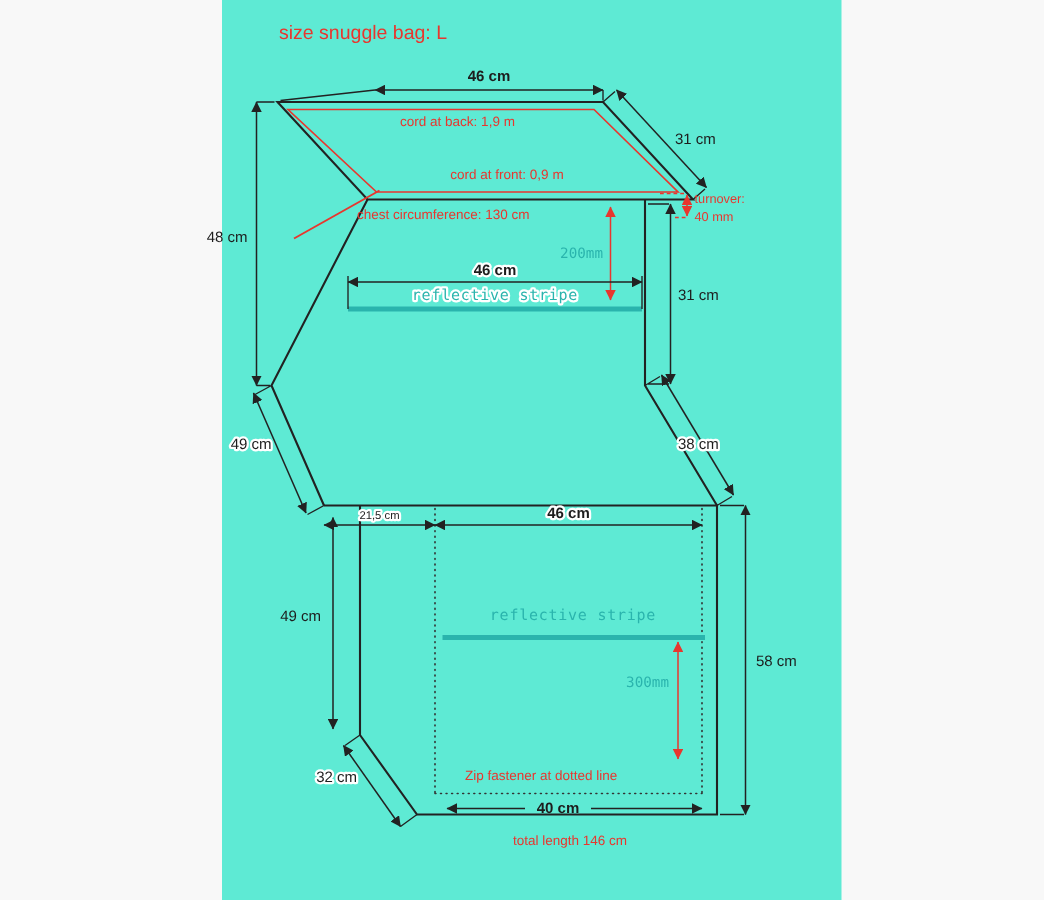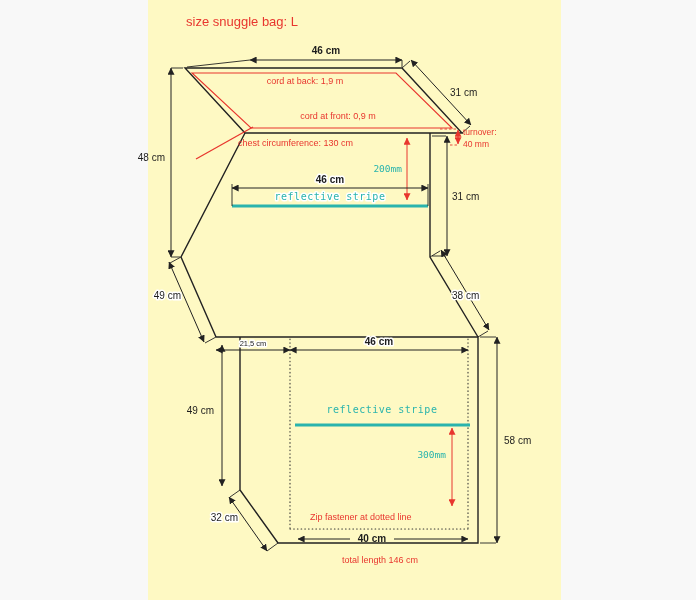--- a/index.html
+++ b/index.html
@@ -1,16 +1,16 @@
 <!DOCTYPE html>
 <html><head>
 <meta charset="utf-8">
 <style>
   html,body{margin:0;padding:0;background:#ffffff;}
-  .stage{position:relative;width:696px;height:600px;background:#fef9c3;overflow:hidden;font-family:"Liberation Sans",sans-serif;}
+  .stage{position:relative;width:696px;height:600px;background:#5eead4;overflow:hidden;font-family:"Liberation Sans",sans-serif;}
   svg{display:block;}
   .t-title{font-family:"Liberation Sans",sans-serif;font-size:13px;font-weight:400;fill:#e8362e;}
   .t-dim{font-family:"Liberation Sans",sans-serif;font-size:10px;font-weight:400;fill:#1d1d1d;}
   .t-dim-b{font-family:"Liberation Sans",sans-serif;font-size:10px;font-weight:700;fill:#1d1d1d;}
   .t-dim-sm{font-family:"Liberation Sans",sans-serif;font-size:7.5px;font-weight:400;fill:#1d1d1d;}
   .t-red{font-family:"Liberation Sans",sans-serif;font-size:9px;font-weight:400;fill:#e8362e;}
   .t-red-sm{font-family:"Liberation Sans",sans-serif;font-size:8.5px;font-weight:400;fill:#e8362e;}
   .t-teal{font-family:"DejaVu Sans Mono",monospace;font-size:10px;fill:#2ab4ad;letter-spacing:.5px;}
   .t-teal-mm{font-family:"DejaVu Sans Mono",monospace;font-size:9.5px;fill:#2ab4ad;}
   .halo{paint-order:stroke;stroke:#ffffff;stroke-width:3px;stroke-linejoin:round;}

